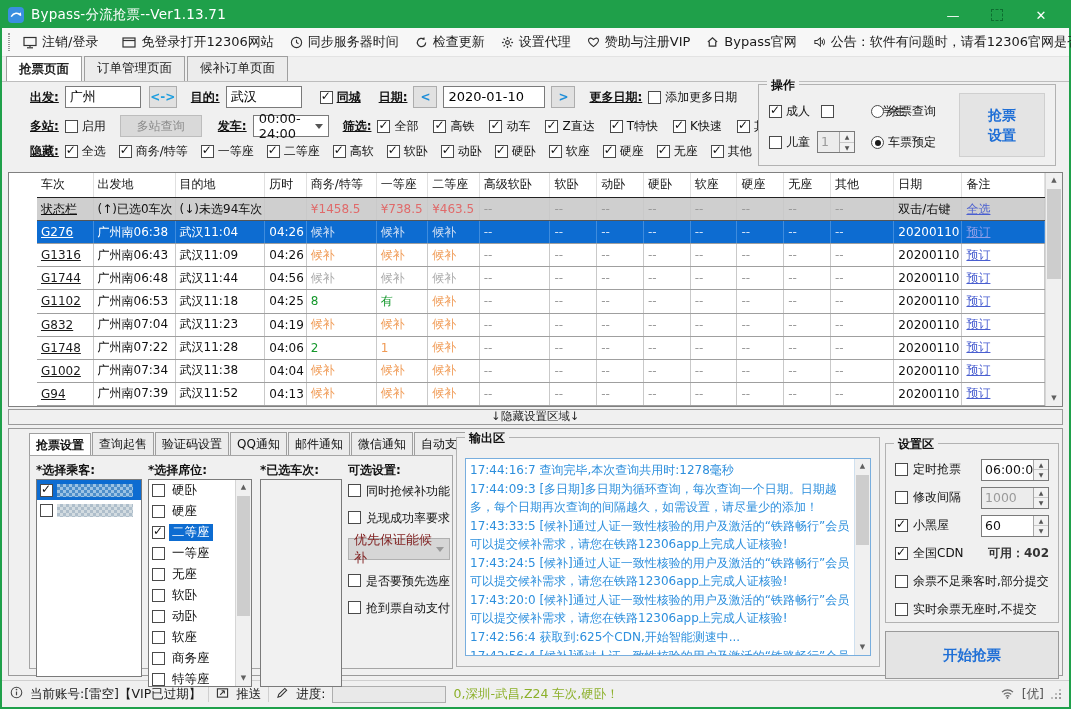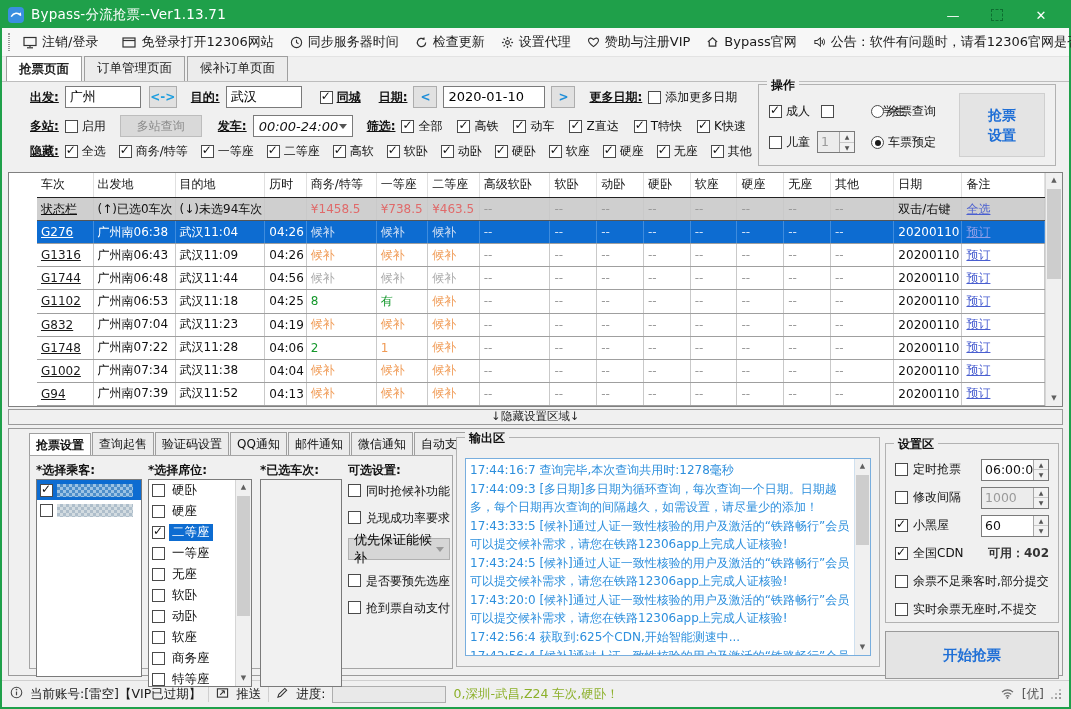--- a/index.html
+++ b/index.html
@@ -240,21 +240,21 @@
     </div>
 
     <div class="frow" style="top:33px;">
       <span class="flabel">多站:</span>
       <label class="cbitem">
         <span class="cb"></span>
         <span>启用</span>
       </label>
       <div class="smallbtn" style="width:82px;margin-left:14px;background:#d9d9d9;color:#8a8a8a;border-color:#bdbdbd;">多站查询</div>
       <span class="flabel" style="margin-left:16px;">发车:</span>
-      <div class="select" style="width:100px;font-style:italic;">
+      <div class="select" style="width:76px;">
         <span>00:00-24:00</span>
         <span class="tri"></span>
       </div>
       <span class="flabel" style="margin-left:14px;">筛选:</span>
       <span style="display:inline-flex;gap:15px;">
           <label class="cbitem">
             <span class="cb on"></span>
             <span>全部</span>
           </label>
           <label class="cbitem">
@@ -682,21 +682,21 @@
           <div>
               <label class="opt-item">
                 <span class="cb"></span>
                 <span>同时抢候补功能</span>
               </label>
               <label class="opt-item">
                 <span class="cb"></span>
                 <span>兑现成功率要求</span>
               </label>
             </div>
-          <div class="select" style="width:102px;background:#d6d6d6;color:#000000;border-color:#b0b0b0;margin:0 0 14px;">
+          <div class="select" style="width:102px;background:#d6d6d6;color:#7f1d1d;border-color:#b0b0b0;margin:0 0 14px;">
             <span>优先保证能候补</span>
             <span class="tri" style="border-top-color:#999;"></span>
           </div>
           <div>
               <label class="opt-item">
                 <span class="cb"></span>
                 <span>是否要预先选座</span>
               </label>
               <label class="opt-item">
                 <span class="cb"></span>

